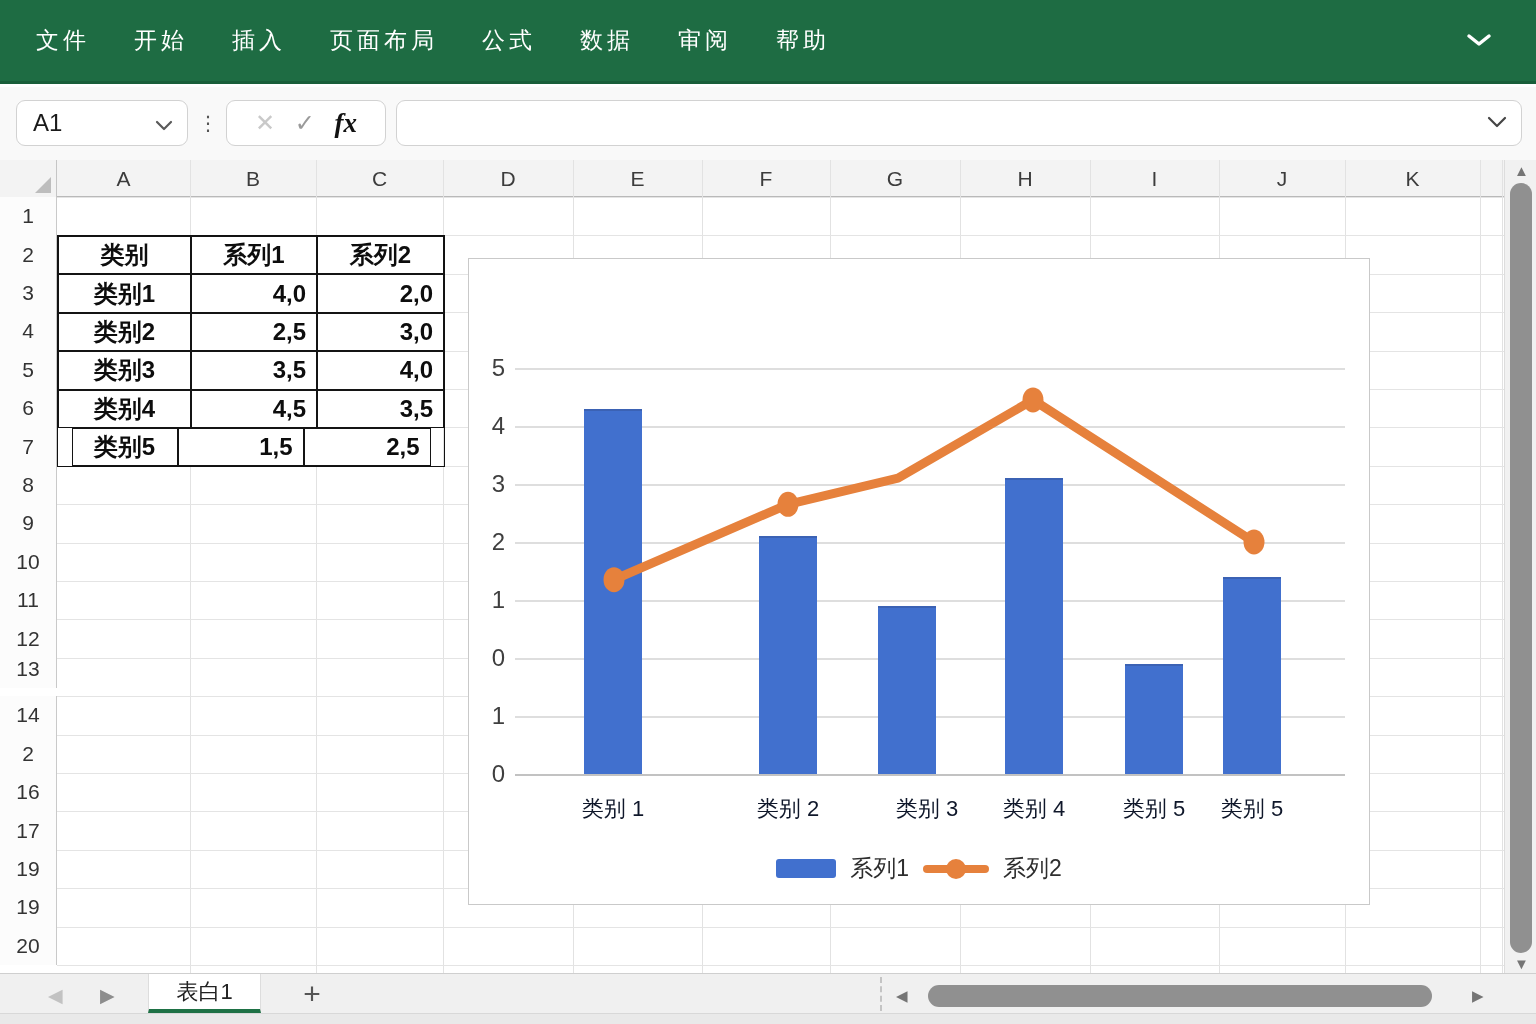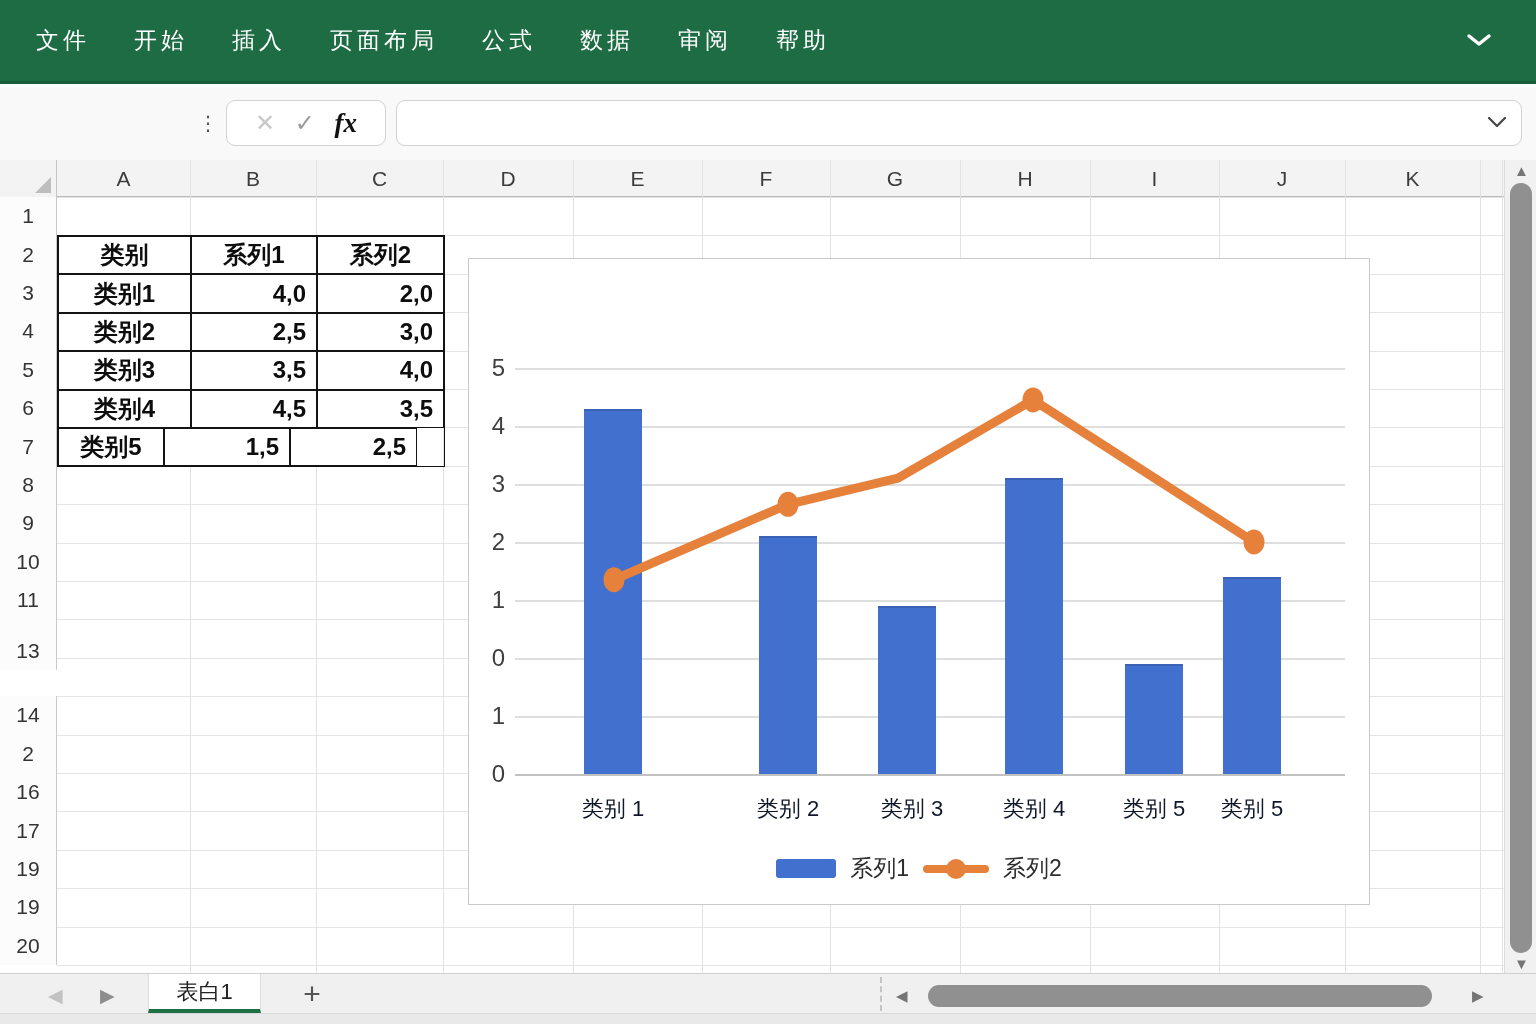--- a/index.html
+++ b/index.html
@@ -42,21 +42,21 @@
                  border-left:16px solid transparent; border-bottom:16px solid #bdbdbd; }
   .colhead { position:absolute; top:0; height:37px; display:flex; align-items:center; justify-content:center;
              font-size:21px; color:#3c3c3c; cursor:pointer; }
   .rowhead { position:absolute; left:0; width:57px; display:flex; align-items:center; justify-content:center;
              font-size:21px; color:#333; border-right:1.5px solid #c9c9c9; cursor:pointer; background:#fcfcfc; }
   .gl-v { position:absolute; top:0; width:1px; background:#e2e2e2; }
   .gl-h { position:absolute; left:57px; height:1px; background:#e4e4e4; }
 
   
   .dtable { position:absolute; left:57px; top:235px; border:1px solid #111; }
-  .trow { display:flex; }
+  .trow { display:flex;justify-content:center; }
   .tcell { border:1.2px solid #141414; display:flex; align-items:center; font-size:24px; color:#0d0d0d;
            height:38.4px; background:#fff; cursor:cell; }
   .tcell.head { justify-content:center; font-weight:700; }
   .tcell.cat  { justify-content:center; font-weight:700; }
   .tcell.num  { justify-content:flex-end; padding-right:10px; font-weight:600; }
 
   
   .chart { position:absolute; left:468px; top:258px; width:902px; height:647px; background:#fff;
            border:1px solid #c9c9c9; cursor:pointer; }
   .chart-title { position:absolute; left:0; top:32px; width:100%; text-align:center; font-size:32px;
@@ -112,20 +112,28 @@
     <div class="menu-item">审阅</div>
     <div class="menu-item">帮助</div>
     <span class="ribbon-chevron">
     <svg width="26" height="16" viewBox="0 0 26 16">
       <polyline points="3,4 13,12 23,4" fill="none" stroke="#ffffff" stroke-width="3.5" stroke-linecap="round" stroke-linejoin="round"></polyline>
     </svg>
   </span>
 </div>
 
 <div class="fbar">
+  <div class="box namebox">
+    <span>A1</span>
+    <span class="chev">
+      <svg width="18" height="11" viewBox="0 0 18 11">
+        <polyline points="2,2 9,9 16,2" fill="none" stroke="#5a5a5a" stroke-width="2.2" stroke-linecap="round" stroke-linejoin="round"></polyline>
+      </svg>
+    </span>
+  </div>
   <div class="vdots">⋮</div>
   <div class="box fxbox">
     <span class="icon-x">✕</span>
     <span class="icon-check">✓</span>
     <span class="icon-fx">fx</span>
   </div>
   <div class="box finput">
     <input value="" style="">
     <span class="chev">
       <svg width="20" height="12" viewBox="0 0 20 12">
@@ -168,21 +176,21 @@
     <div class="rowhead" style="top: 113.8px; height: 38.4px;">3</div>
     <div class="rowhead" style="top: 152.2px; height: 38.4px;">4</div>
     <div class="rowhead" style="top: 190.6px; height: 38.4px;">5</div>
     <div class="rowhead" style="top: 229px; height: 38.4px;">6</div>
     <div class="rowhead" style="top: 267.4px; height: 38.4px;">7</div>
     <div class="rowhead" style="top: 305.8px; height: 38.4px;">8</div>
     <div class="rowhead" style="top: 344.2px; height: 38.4px;">9</div>
     <div class="rowhead" style="top: 382.6px; height: 38.4px;">10</div>
     <div class="rowhead" style="top: 421px; height: 38.4px;">11</div>
     <div class="rowhead" style="top: 459.4px; height: 38.4px;">12</div>
-    <div class="rowhead" style="top: 472px; height: 38.4px;">13</div>
+    <div class="rowhead" style="top: 490px; height: 38.4px;">13</div>
     <div class="rowhead" style="top: 536.2px; height: 38.4px;">14</div>
     <div class="rowhead" style="top: 574.6px; height: 38.4px;">2</div>
     <div class="rowhead" style="top: 613px; height: 38.4px;">16</div>
     <div class="rowhead" style="top: 651.4px; height: 38.4px;">17</div>
     <div class="rowhead" style="top: 689.8px; height: 38.4px;">19</div>
     <div class="rowhead" style="top: 728.2px; height: 38.4px;">19</div>
     <div class="rowhead" style="top: 766.6px; height: 38.4px;">20</div>
     <div class="gl-h" style="top: 37px; width: 1447px;"></div>
     <div class="gl-h" style="top: 75.4px; width: 1447px;"></div>
     <div class="gl-h" style="top: 113.8px; width: 1447px;"></div>
@@ -273,21 +281,21 @@
     <div class="bar" style="left: 754px; top: 317.8px; height: 197.2px; background: rgb(65, 112, 206);"></div>
     <svg width="902" height="647">
       <polyline points="145,320.7 319,245.3 429,219.2 564,140.89999999999998 785,283" fill="none" stroke="#E6813C" stroke-width="9" stroke-linecap="round" stroke-linejoin="round"></polyline>
       <ellipse cx="145" cy="320.7" rx="10.5" ry="12.5" fill="#E6813C"></ellipse>
       <ellipse cx="319" cy="245.3" rx="10.5" ry="12.5" fill="#E6813C"></ellipse>
       <ellipse cx="564" cy="140.89999999999998" rx="10.5" ry="12.5" fill="#E6813C"></ellipse>
       <ellipse cx="785" cy="283" rx="10.5" ry="12.5" fill="#E6813C"></ellipse>
     </svg>
     <div class="xlab" style="left: 89px; top: 535px;">类别 1</div>
     <div class="xlab" style="left: 264px; top: 535px;">类别 2</div>
-    <div class="xlab" style="left: 388px; top: 535px;">类别 3</div>
+    <div class="xlab" style="left: 403px; top: 535px;">类别 3</div>
     <div class="xlab" style="left: 510px; top: 535px;">类别 4</div>
     <div class="xlab" style="left: 630px; top: 535px;">类别 5</div>
     <div class="xlab" style="left: 728px; top: 535px;">类别 5</div>
   </div>
 
 <div class="tabbar">
   <span class="tabnav" style="left:48px; color:#c2c2c2;">◀</span>
   <span class="tabnav" style="left:100px; color:#8d8d8d;">▶</span>
   <div class="tab-active">表白1</div>
   <div class="tab-add">+</div>

